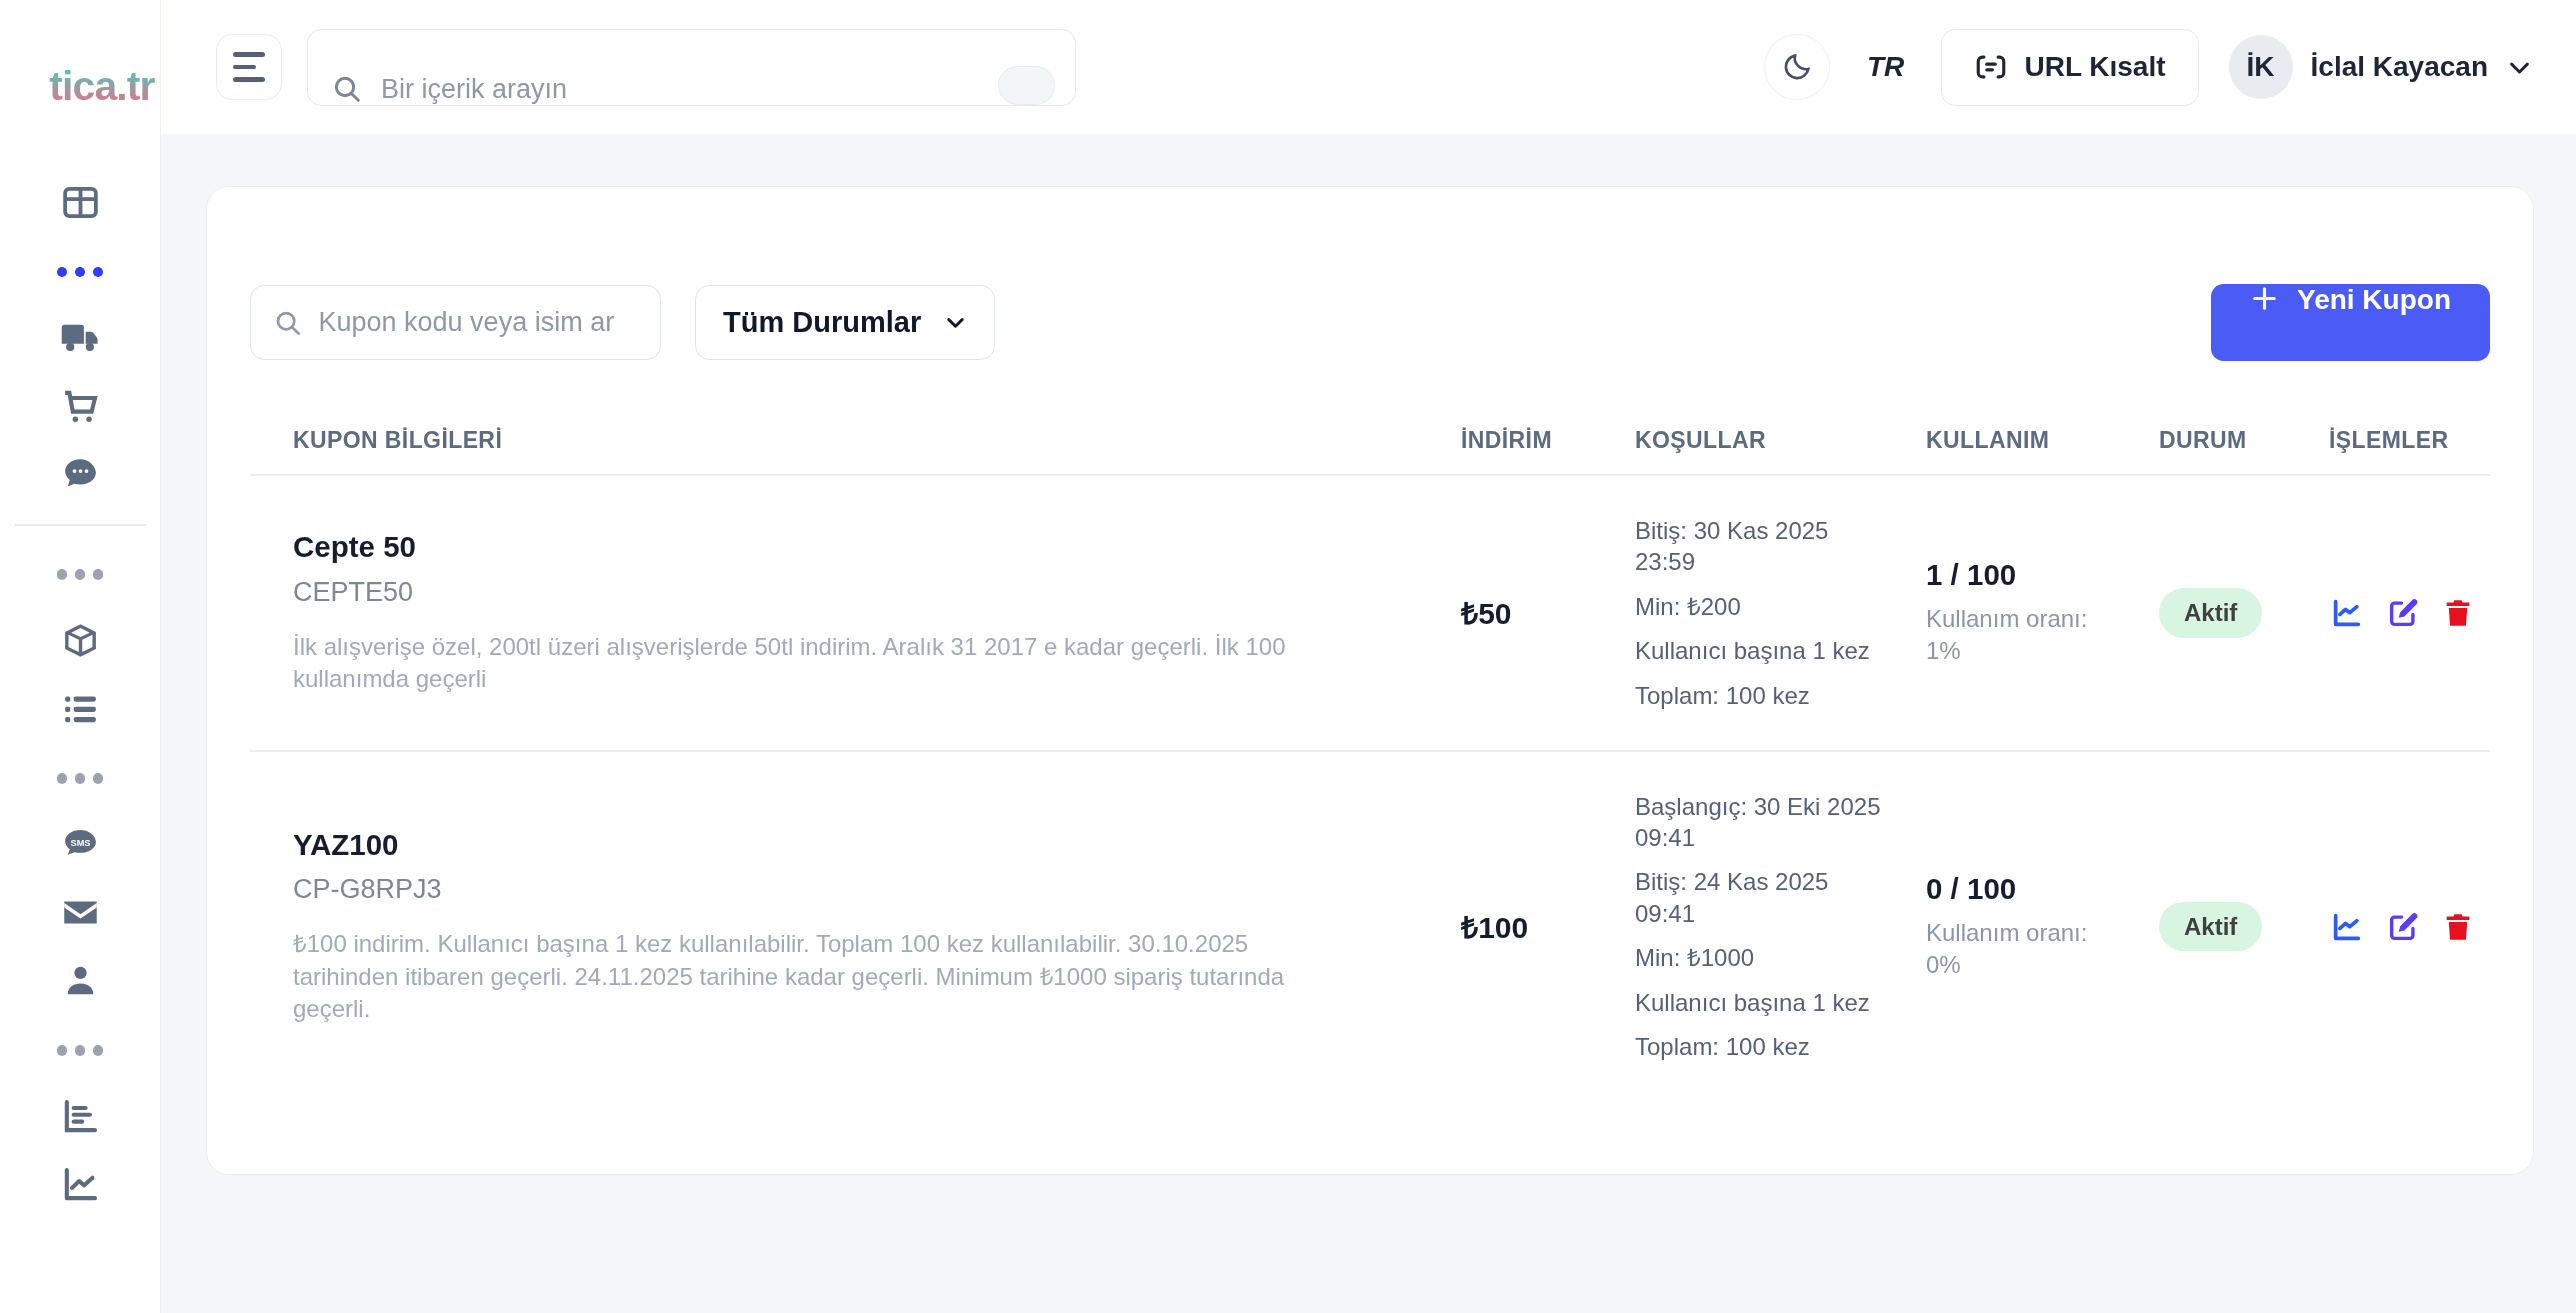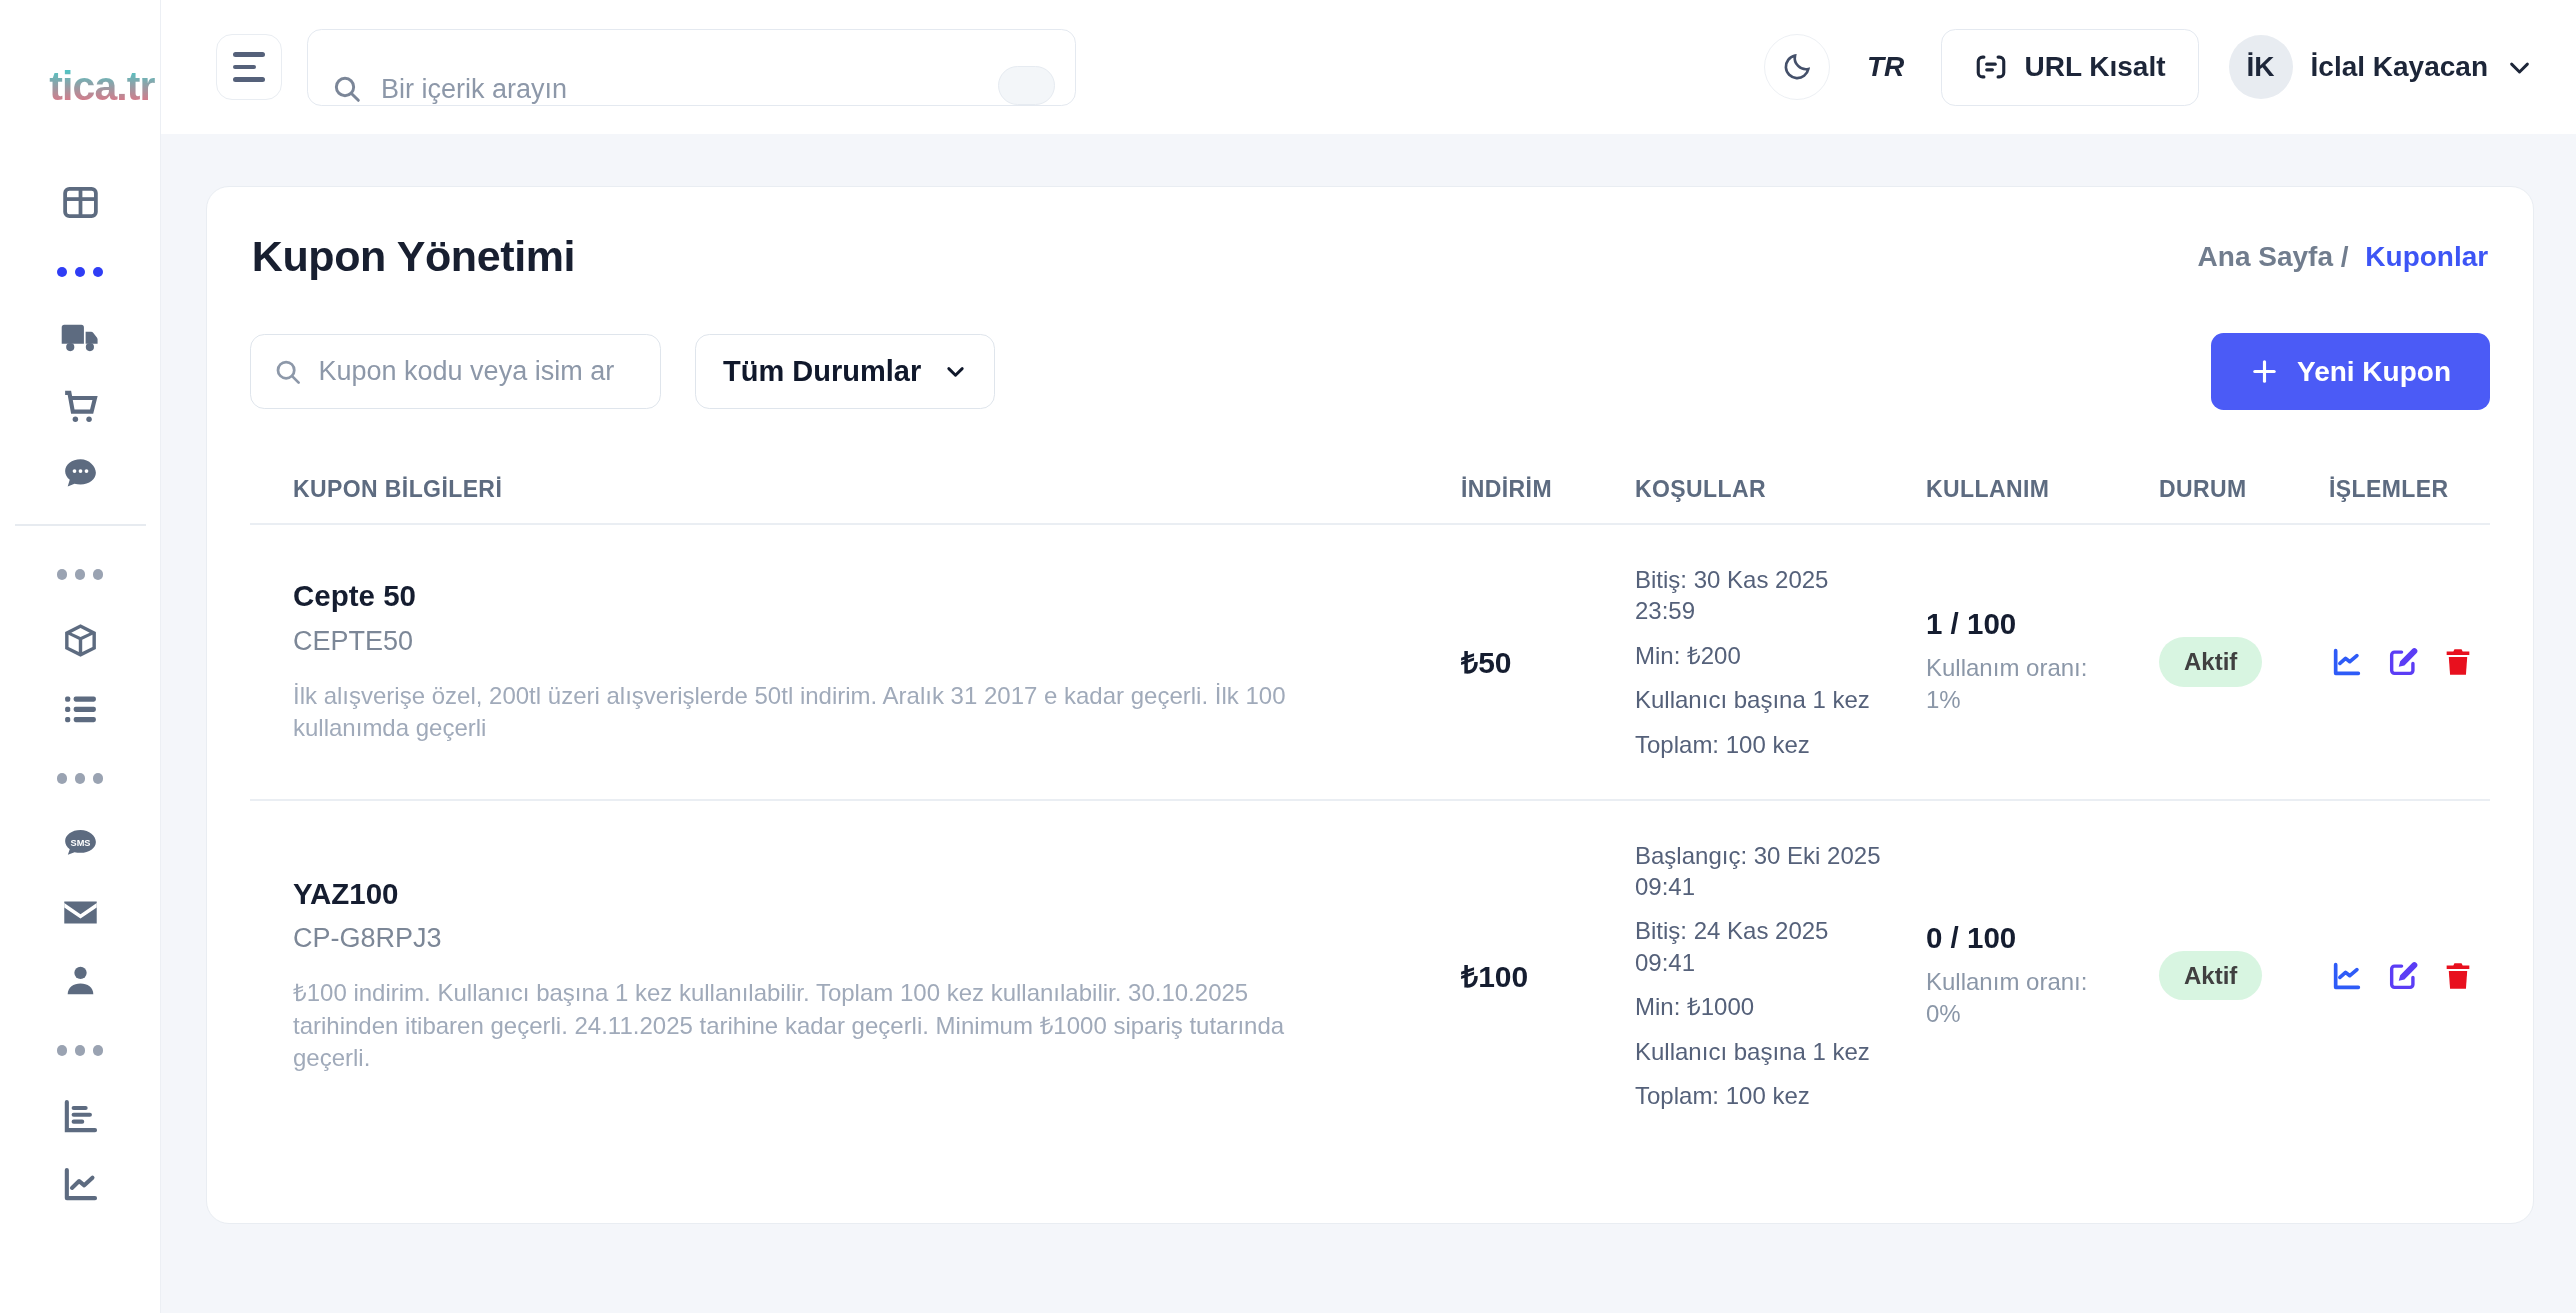--- a/index.html
+++ b/index.html
@@ -110,21 +110,21 @@
   .filter-search input::placeholder { color:#8d98a9; }
   .status-select {
     height:75px; border:1.8px solid #dfe5ec; border-radius:14.3px; background:#fff;
     display:flex; align-items:center; gap:23px; padding:0 27px;
     font-size:29px; font-weight:600; color:#10182b; cursor:pointer;
   }
   .status-select svg { width:23px; height:23px; color:#10182b; }
   .new-coupon-btn {
     margin-left:auto; height:77px; padding:0 39px; border:none; border-radius:12.5px;
     background:#4b5bf6; color:#ffffff; font-size:28px; font-weight:700;
-    display:flex; align-items:center; gap:18px; cursor:pointer; font-family:inherit;
+    display:flex; gap:18px; cursor:pointer; font-family:inherit;
   }
   .new-coupon-btn svg { width:29px; height:29px; }
 
   
   .table { margin-top:45px; }
   .t-row { display:flex; align-items:center; }
   .t-head { height:68px; align-items:center; }
   .t-head .cell {
     font-size:23px; font-weight:700; color:#5d6b80;
     text-transform:uppercase; letter-spacing:0.4px;
@@ -333,27 +333,20 @@
         <svg viewBox="0 0 24 24" fill="none" stroke="currentColor" stroke-width="2.6" stroke-linecap="round" stroke-linejoin="round">
             <path d="m5 9 7 7 7-7"></path>
           </svg>
       </div>
     </div>
   </header>
 
   <main class="content">
     <section class="card">
 
-      <div class="card-head">
-        <h1 class="page-title">Kupon Yönetimi</h1>
-        <div class="breadcrumb">
-          <span>Ana Sayfa /</span>
-          <span class="crumb-link">Kuponlar</span>
-        </div>
-      </div>
 
       <div class="filter-row">
         <div class="filter-search">
           <svg viewBox="0 0 24 24" fill="none" stroke="currentColor" stroke-width="2.2" stroke-linecap="round">
               <circle cx="10.5" cy="10.5" r="6.5"></circle>
               <line x1="15.5" y1="15.5" x2="20.5" y2="20.5"></line>
             </svg>
           <input type="text" placeholder="Kupon kodu veya isim ar" style="">
         </div>
         <div class="status-select">

